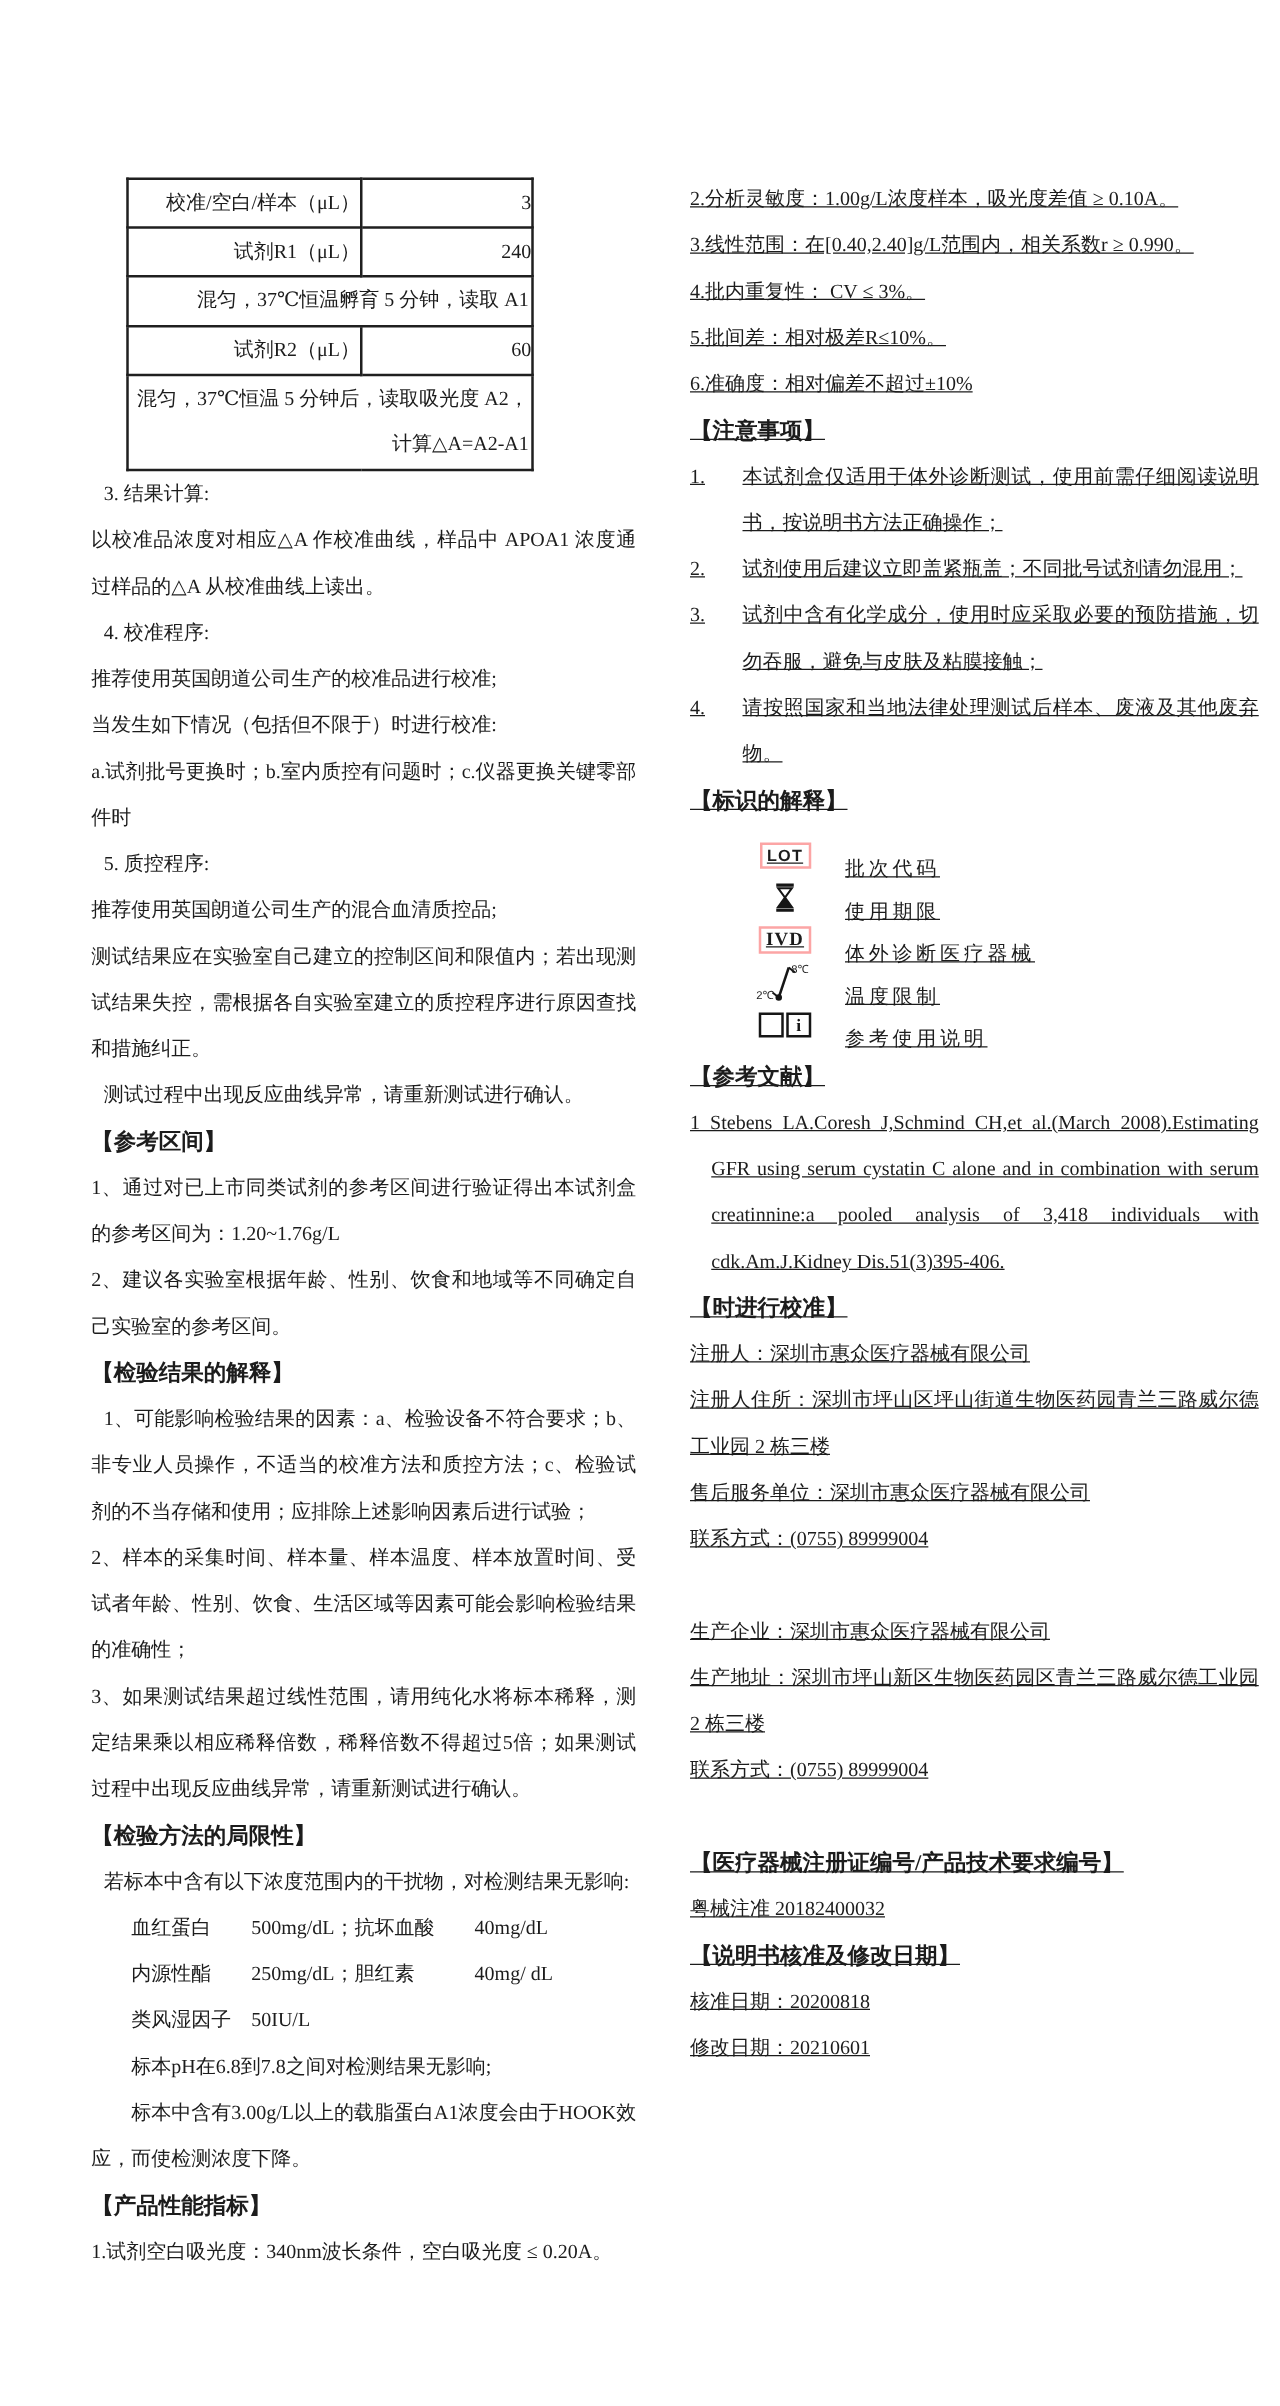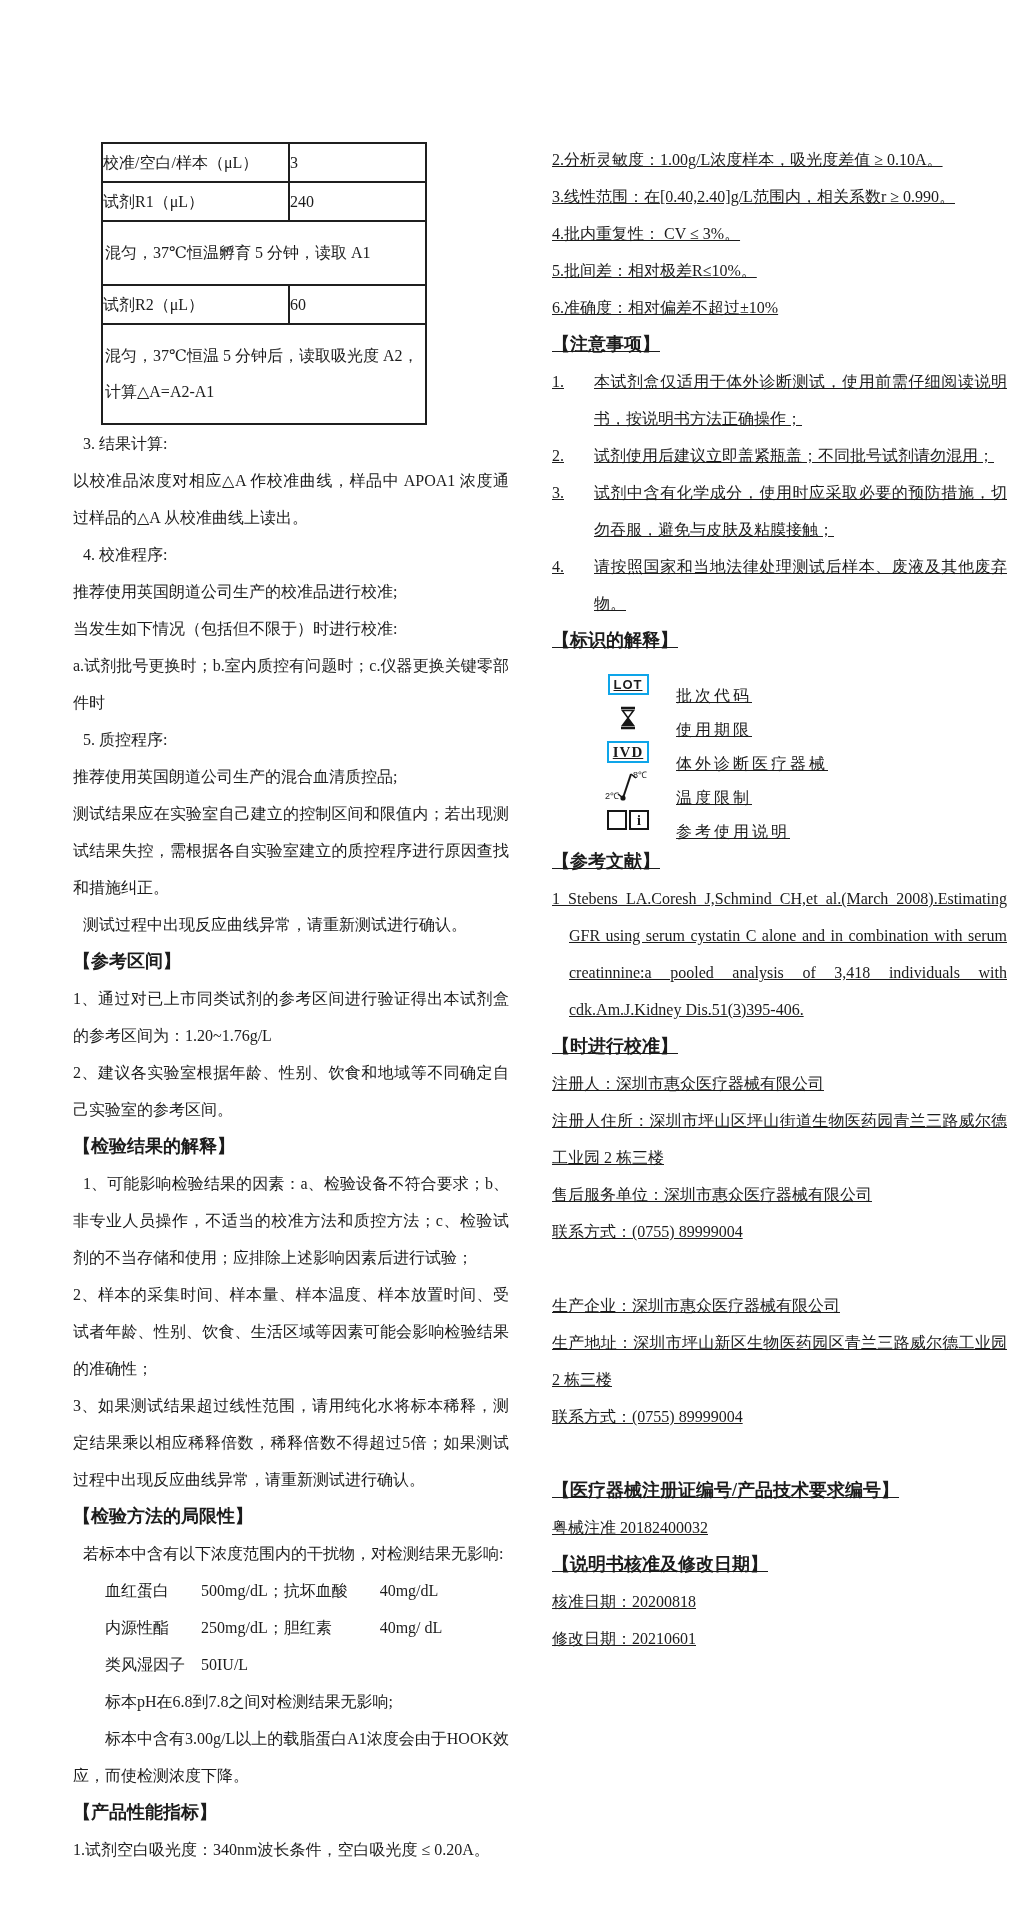--- a/index.html
+++ b/index.html
@@ -7,40 +7,40 @@
     width:1024px;height:1925px;position:relative;background:#ffffff;
     font-family:"Liberation Serif","DejaVu Serif",serif;color:#1c1c1c;
     overflow:hidden;
   }
   .col{position:absolute;font-size:16px;line-height:37px;}
   #col-left{left:73px;top:128px;width:436px;}
   #col-right{left:552px;top:141px;width:455px;text-decoration:underline;}
 
   
   #proc-table{border-collapse:collapse;margin:14px 0 0 28px;width:324px;table-layout:fixed;}
-  #proc-table td{border:2px solid #1f1f1f;text-align:left;padding:0;font-size:16px;line-height:35px;height:37px;}
-  #proc-table td.tspan{white-space:pre-line;line-height:36px;height:auto;padding:13px 2px;}
+  #proc-table td{border:2px solid #1f1f1f;text-align:right;padding:0;font-size:16px;line-height:35px;height:37px;}
+  #proc-table td.tspan{white-space:pre-line;line-height:36px;height:auto;padding:1px 2px;}
 
   
   .bp{text-align:justify;min-height:37px;}
   .ti1{text-indent:10px;}
   .ti3{text-indent:32px;}
   .bh{font-weight:bold;font-size:18px;min-height:37px;}
   .bl{display:flex;}
   .bln{flex:none;width:42px;}
   .blb{flex:1;text-align:justify;}
   .bref{padding-left:17px;text-indent:-17px;text-align:justify;}
   .bgap{height:37px;}
 
   
   .symbols{padding:8px 0 6px 40px;}
   .symrow{display:flex;align-items:center;height:34px;}
   .symicon{width:72px;display:flex;justify-content:center;align-items:center;}
   .symlabel{margin-left:12px;letter-spacing:3px;font-size:16px;line-height:34px;margin-top:24px;}
-  .boxicon{display:inline-block;border:2px solid #0ea5e9;font:bold 13px "Liberation Sans",sans-serif;
+  .boxicon{display:inline-block;border:2px solid #fca5a5;font:bold 13px "Liberation Sans",sans-serif;
            padding:0 4px;line-height:17px;letter-spacing:1px;}
   .boxicon.ivd{font:bold 15px "Liberation Serif",serif;letter-spacing:1px;line-height:18px;}
   .temp{position:relative;width:40px;height:34px;display:inline-block;}
   .temp svg{position:absolute;left:0;top:0;}
   .temp i{position:absolute;font:9px "Liberation Sans",sans-serif;font-style:normal;color:#222;}
   .temp .t2{left:-3px;bottom:1px;}
   .temp .t8{right:1px;top:-1px;}
 </style>
 </head>
 <body>

